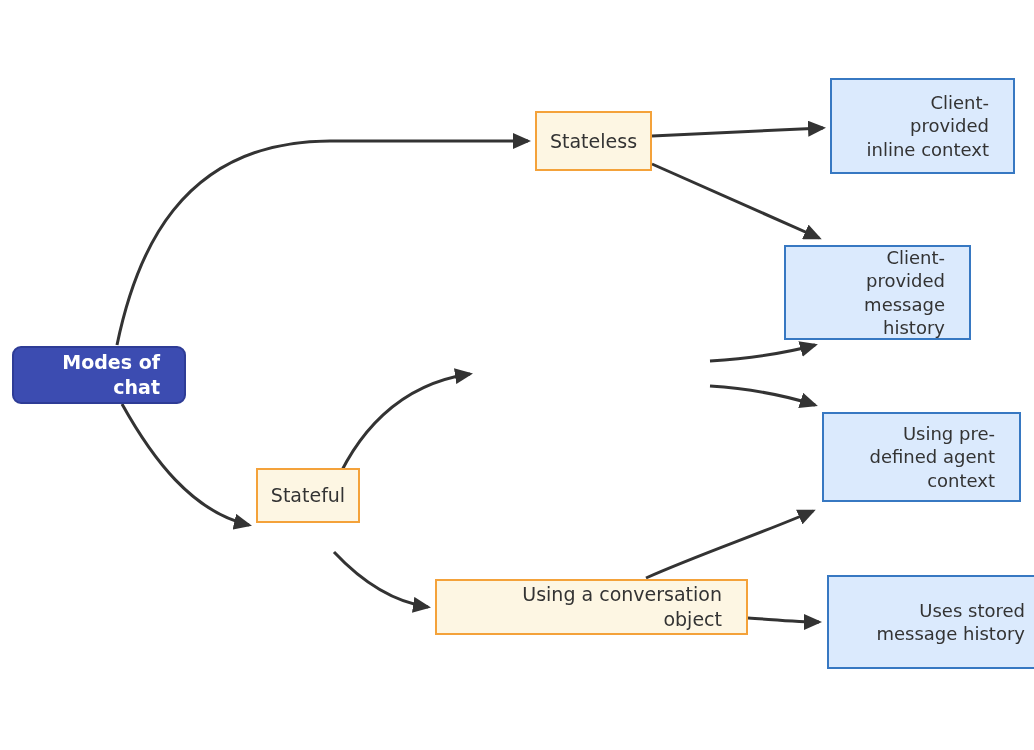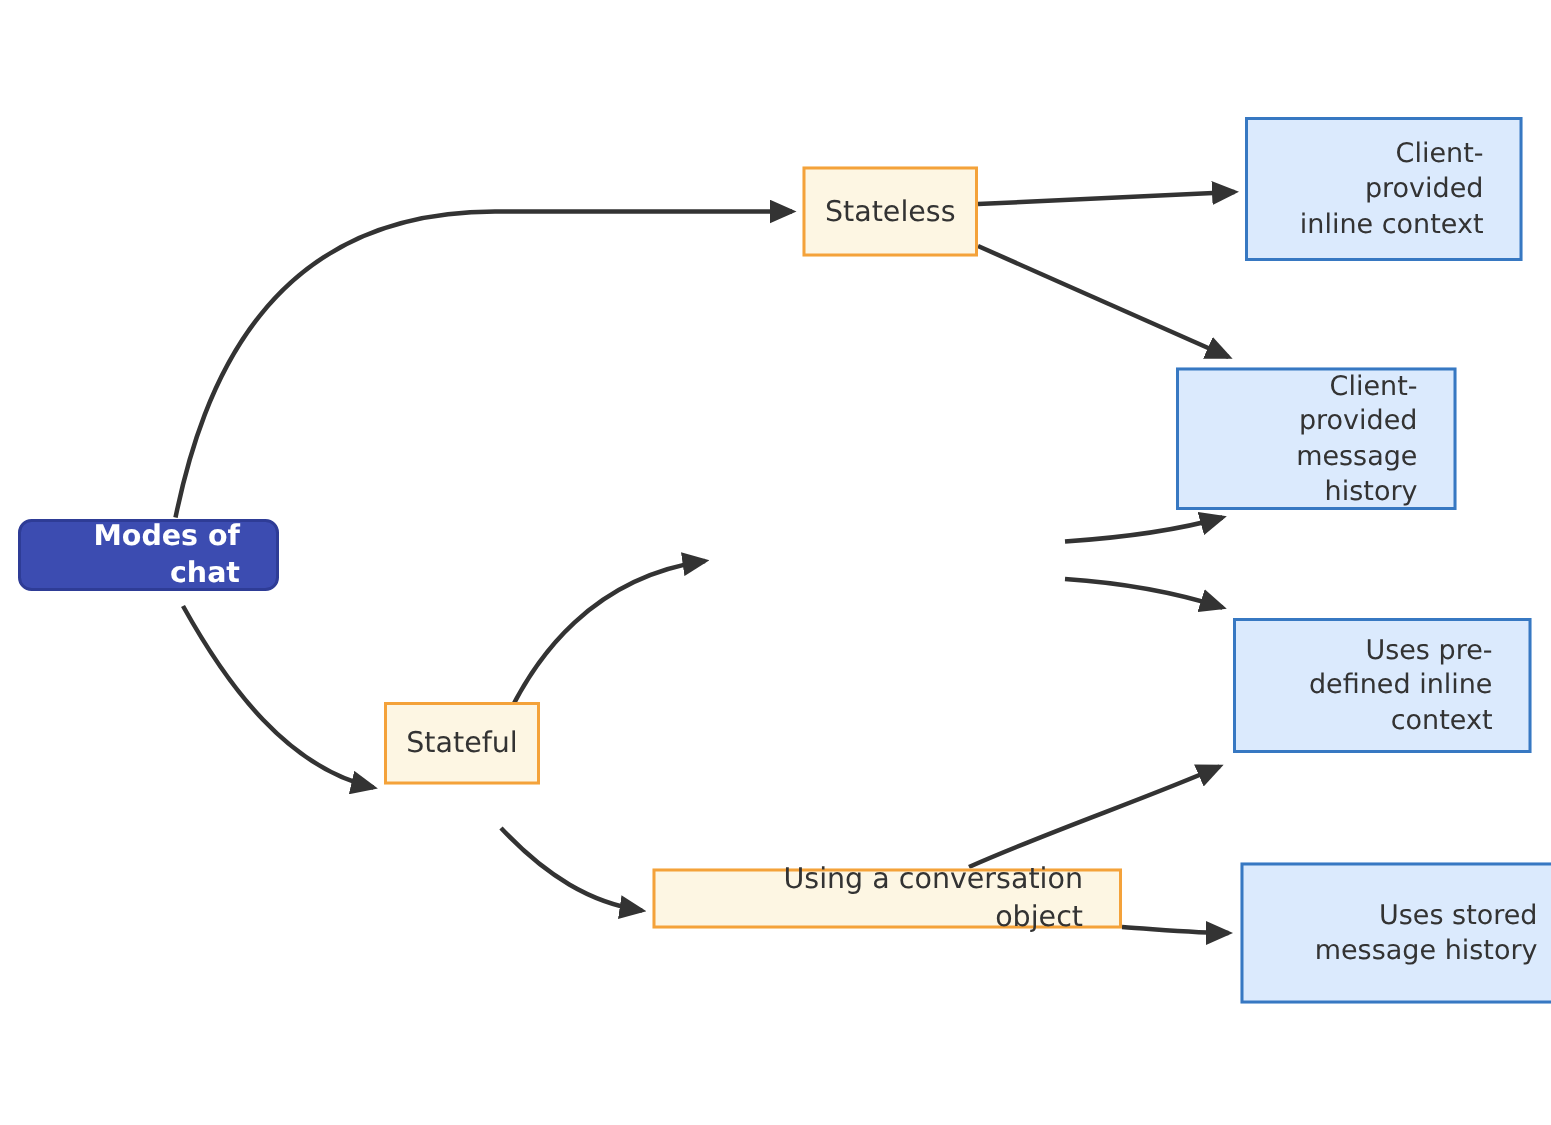--- a/index.html
+++ b/index.html
@@ -52,25 +52,25 @@
   .node.warm {
     background: var(--warm-fill, #fdf6e3);
     border: 2px solid var(--warm-border, #f4a23a);
   }
   .node.cool {
     background: var(--cool-fill, #dbeafd);
     border: 2px solid var(--cool-border, #3778c2);
     font-size: 18px;
   }
   
-  .n-root        { left: 12px;  top: 346px; width: 174px; height: 48px; }
+  .n-root        { left: 12px;  top: 346px; width: 174px; height: 58px; }
   .n-stateless   { left: 535px; top: 111px; width: 117px; height: 60px; }
   .n-stateful    { left: 256px; top: 468px; width: 104px; height: 55px; }
   .n-agent       { left: 477px; top: 346px; width: 233px; height: 58px; }
-  .n-conv        { left: 435px; top: 579px; width: 313px; height: 40px; }
+  .n-conv        { left: 435px; top: 579px; width: 313px; height: 56px; }
   .n-inline      { left: 830px; top: 78px;  width: 185px; height: 96px; }
   .n-history     { left: 784px; top: 245px; width: 187px; height: 95px; }
   .n-predef      { left: 822px; top: 412px; width: 199px; height: 90px; }
   .n-stored      { left: 827px; top: 575px; width: 224px; height: 94px; }
 </style>
 </head>
 <body>
 
 <div class="canvas">
 
@@ -111,20 +111,20 @@
 
   <div class="node cool n-inline">
     <span>Client-provided inline context</span>
   </div>
 
   <div class="node cool n-history">
     <span>Client-provided message history</span>
   </div>
 
   <div class="node cool n-predef">
-    <span>Uses pre-defined inline context</span>
+    <span>Using pre-defined agent context</span>
   </div>
 
   <div class="node cool n-stored">
     <span>Uses stored message history</span>
   </div>
 
 </div>
 
 </body></html>

